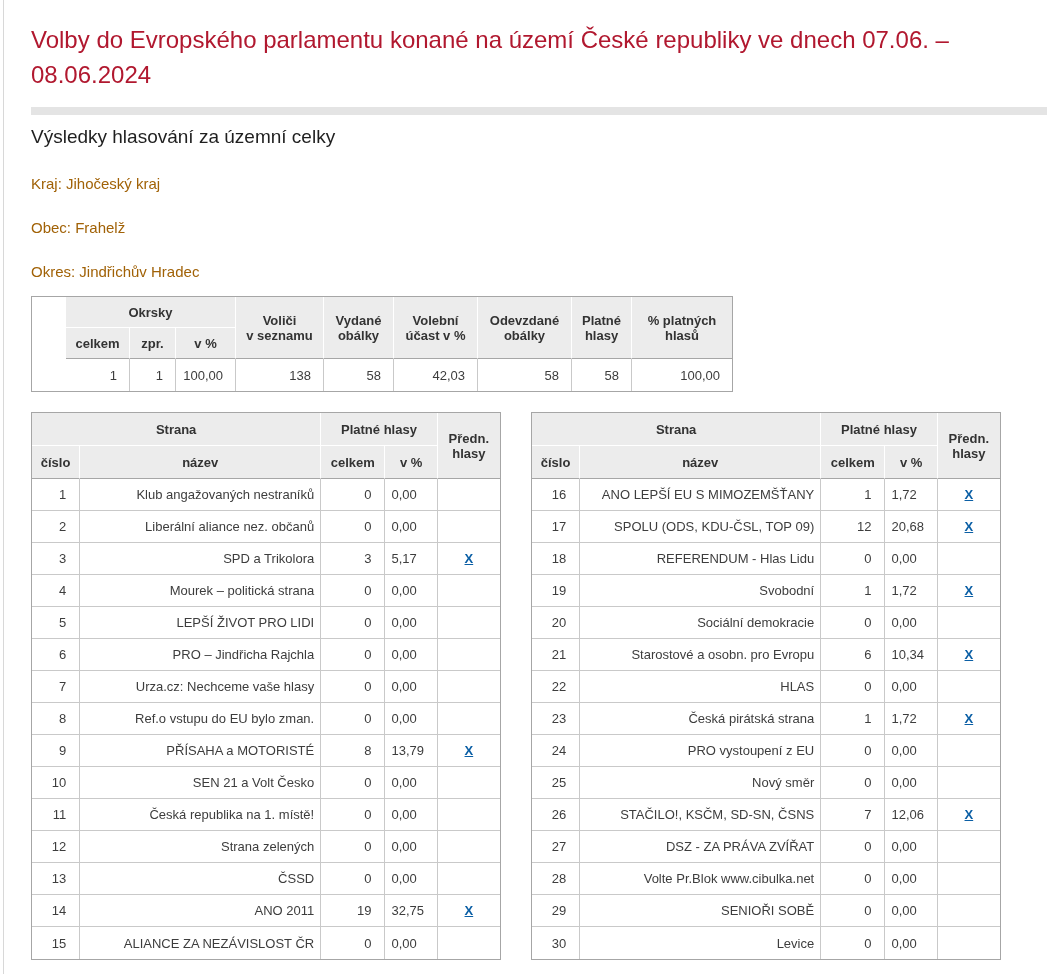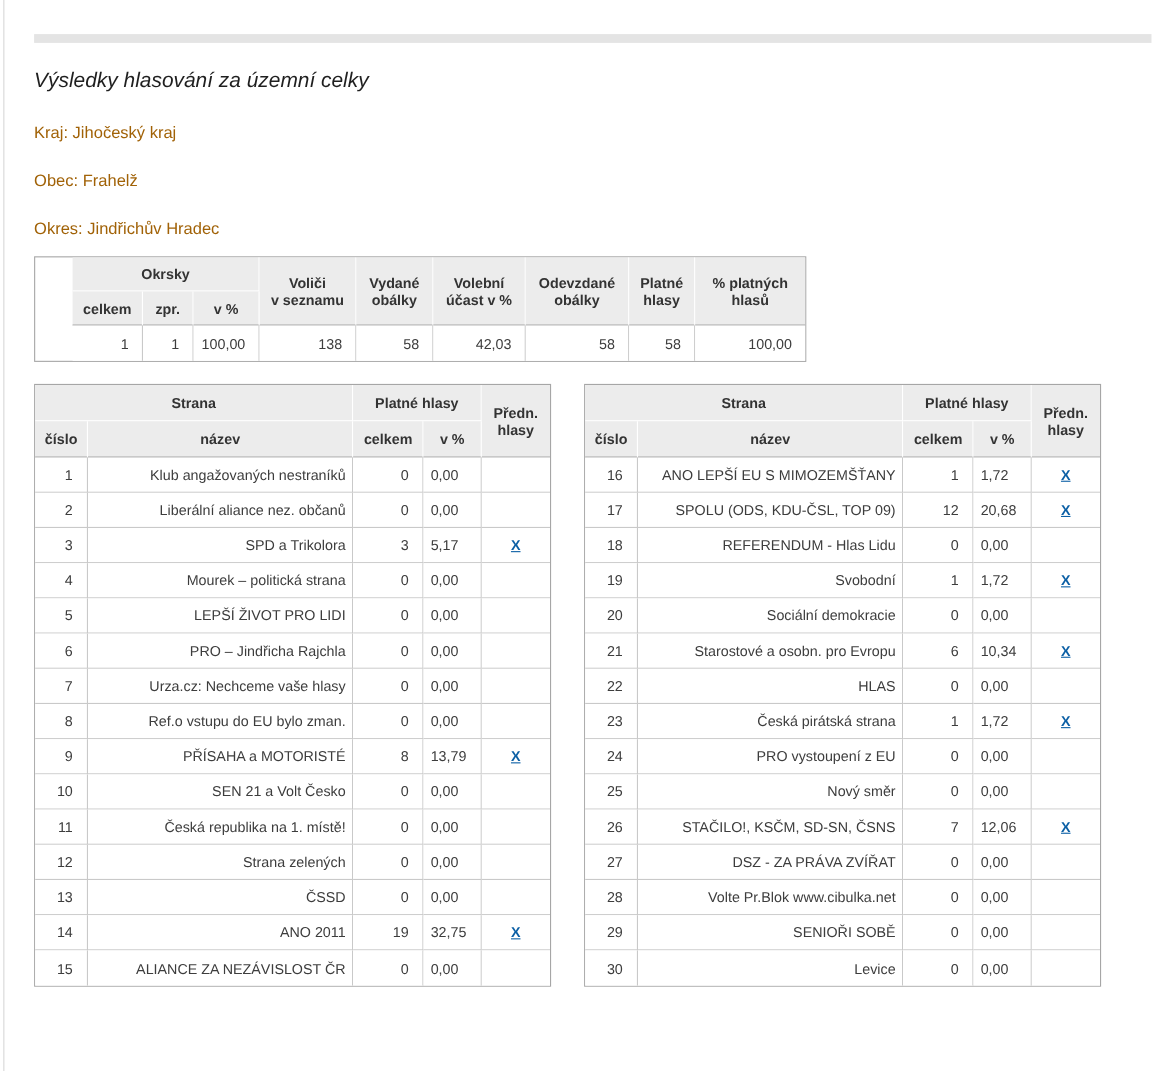--- a/index.html
+++ b/index.html
@@ -33,25 +33,24 @@
     font-size:24px;line-height:35px;
     font-weight:normal;
     color:var(--red);
   }
   .divider{
     margin-top:15px;
     height:8px;
     background:var(--divider);
   }
   h2{
-    margin:24px 0 0 0;
+    margin:11px 0 0 0;
     font-size:19px;
     font-weight:normal;
     color:#1f1f1f;
-    font-style:italic;
   }
   p.loc{
     margin:27px 0 0 0;
     font-size:15px;
     color:#a16207;
   }
   table{
     border-collapse:separate;
     border-spacing:0;
     border:1px solid var(--border-outer);
@@ -101,20 +100,21 @@
     text-decoration:underline;
   }
 </style>
 </head>
 <body>
 
 <div class="page-edge"></div>
 
 <div class="content">
 
+  <h1>Volby do Evropského parlamentu konané na území České republiky ve dnech 07.06. – 08.06.2024</h1>
 
   <div class="divider"></div>
 
   <h2>Výsledky hlasování za územní celky</h2>
 
   <p class="loc">Kraj: Jihočeský kraj</p>
   <p class="loc">Obec: Frahelž</p>
   <p class="loc">Okres: Jindřichův Hradec</p>
 
   <table class="summary">

